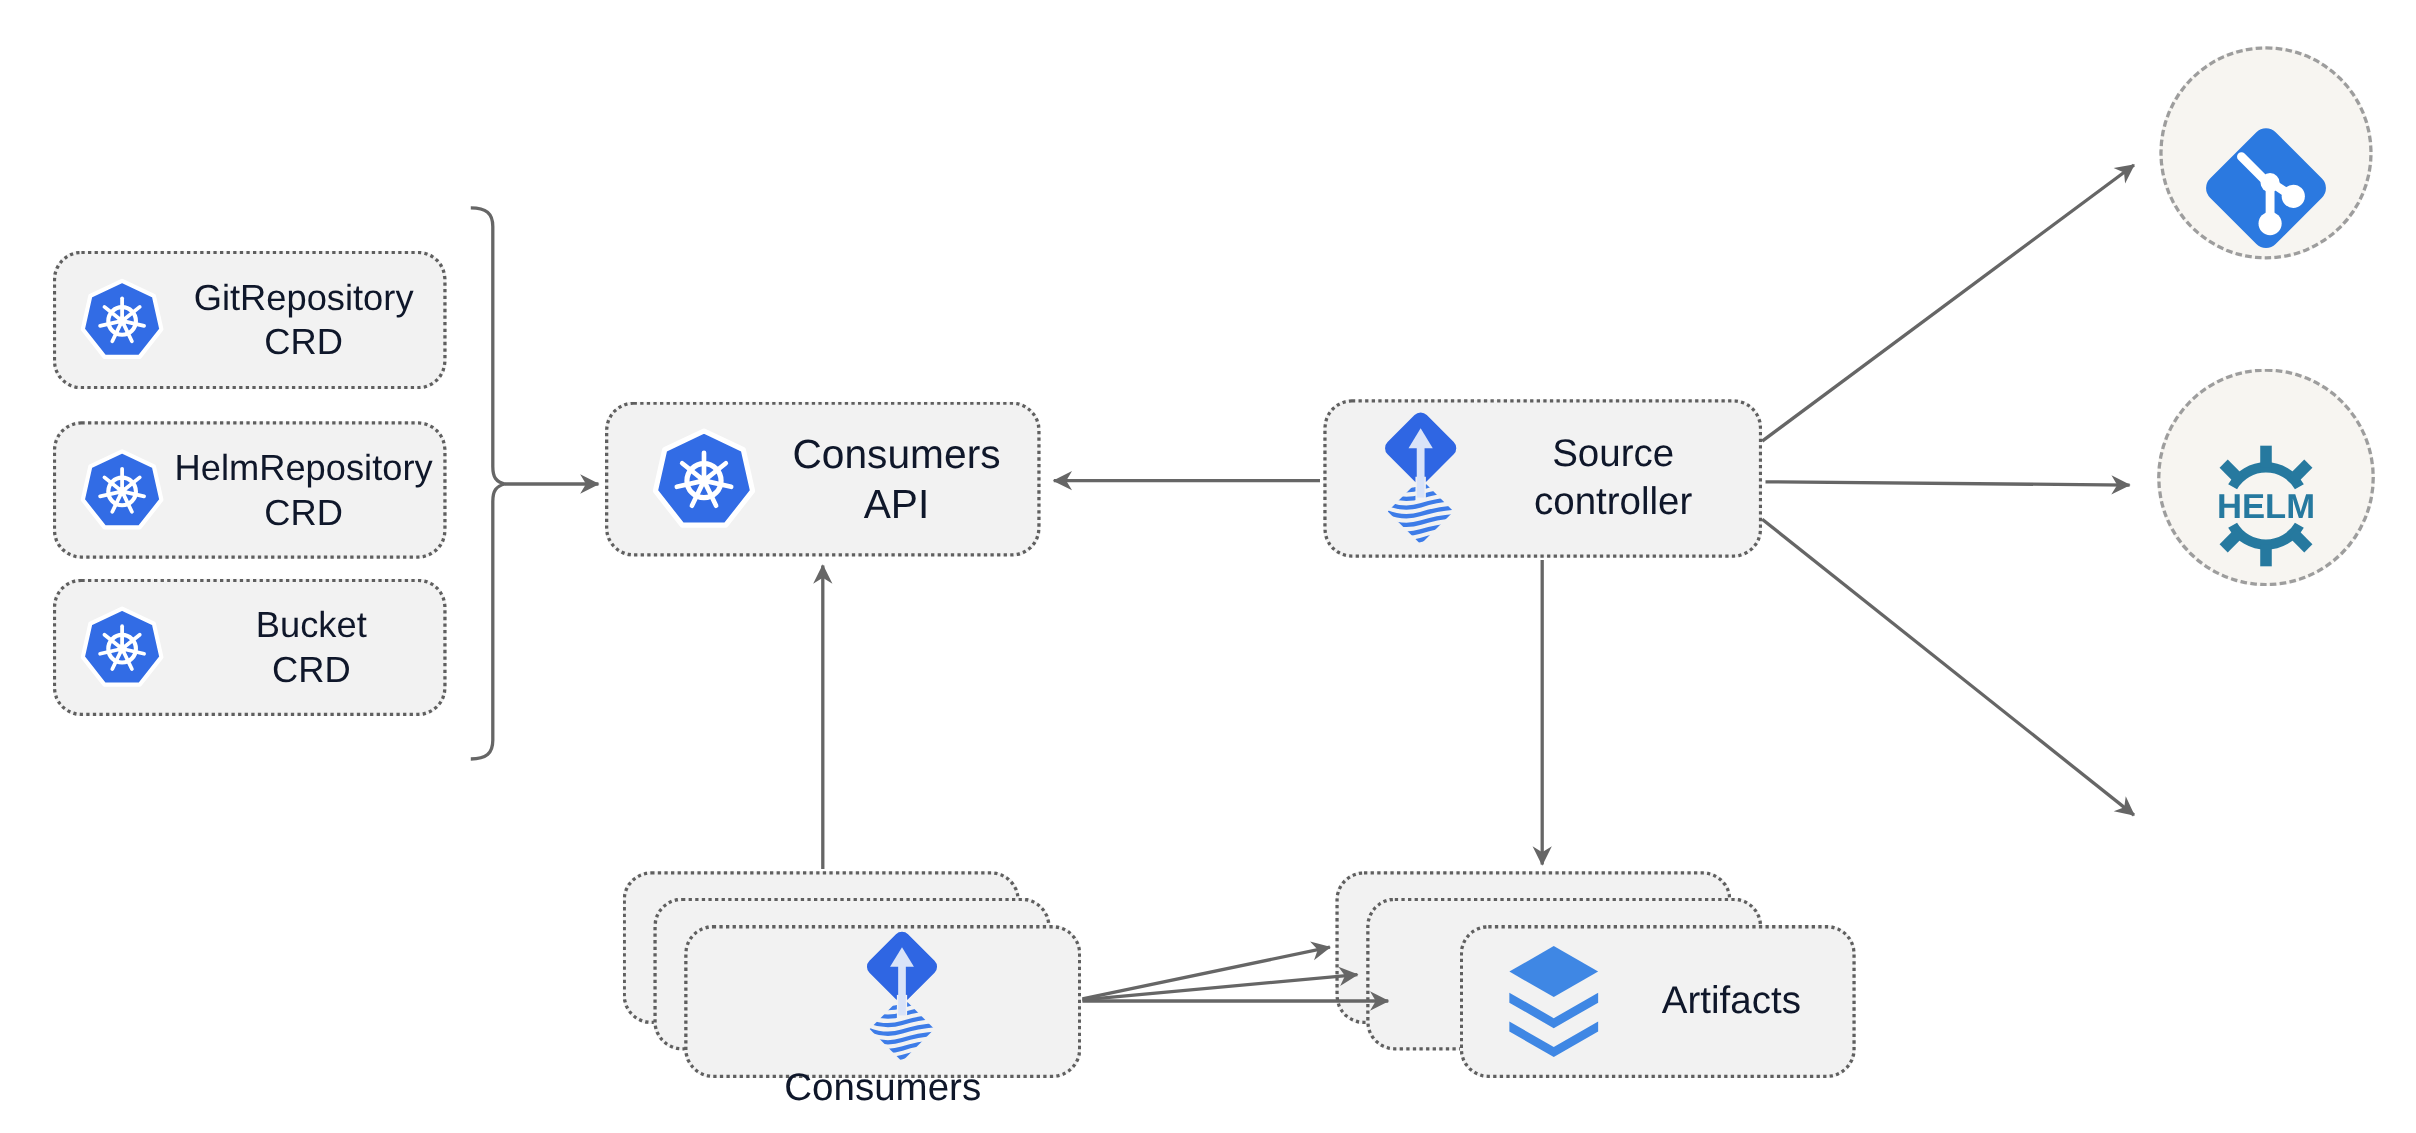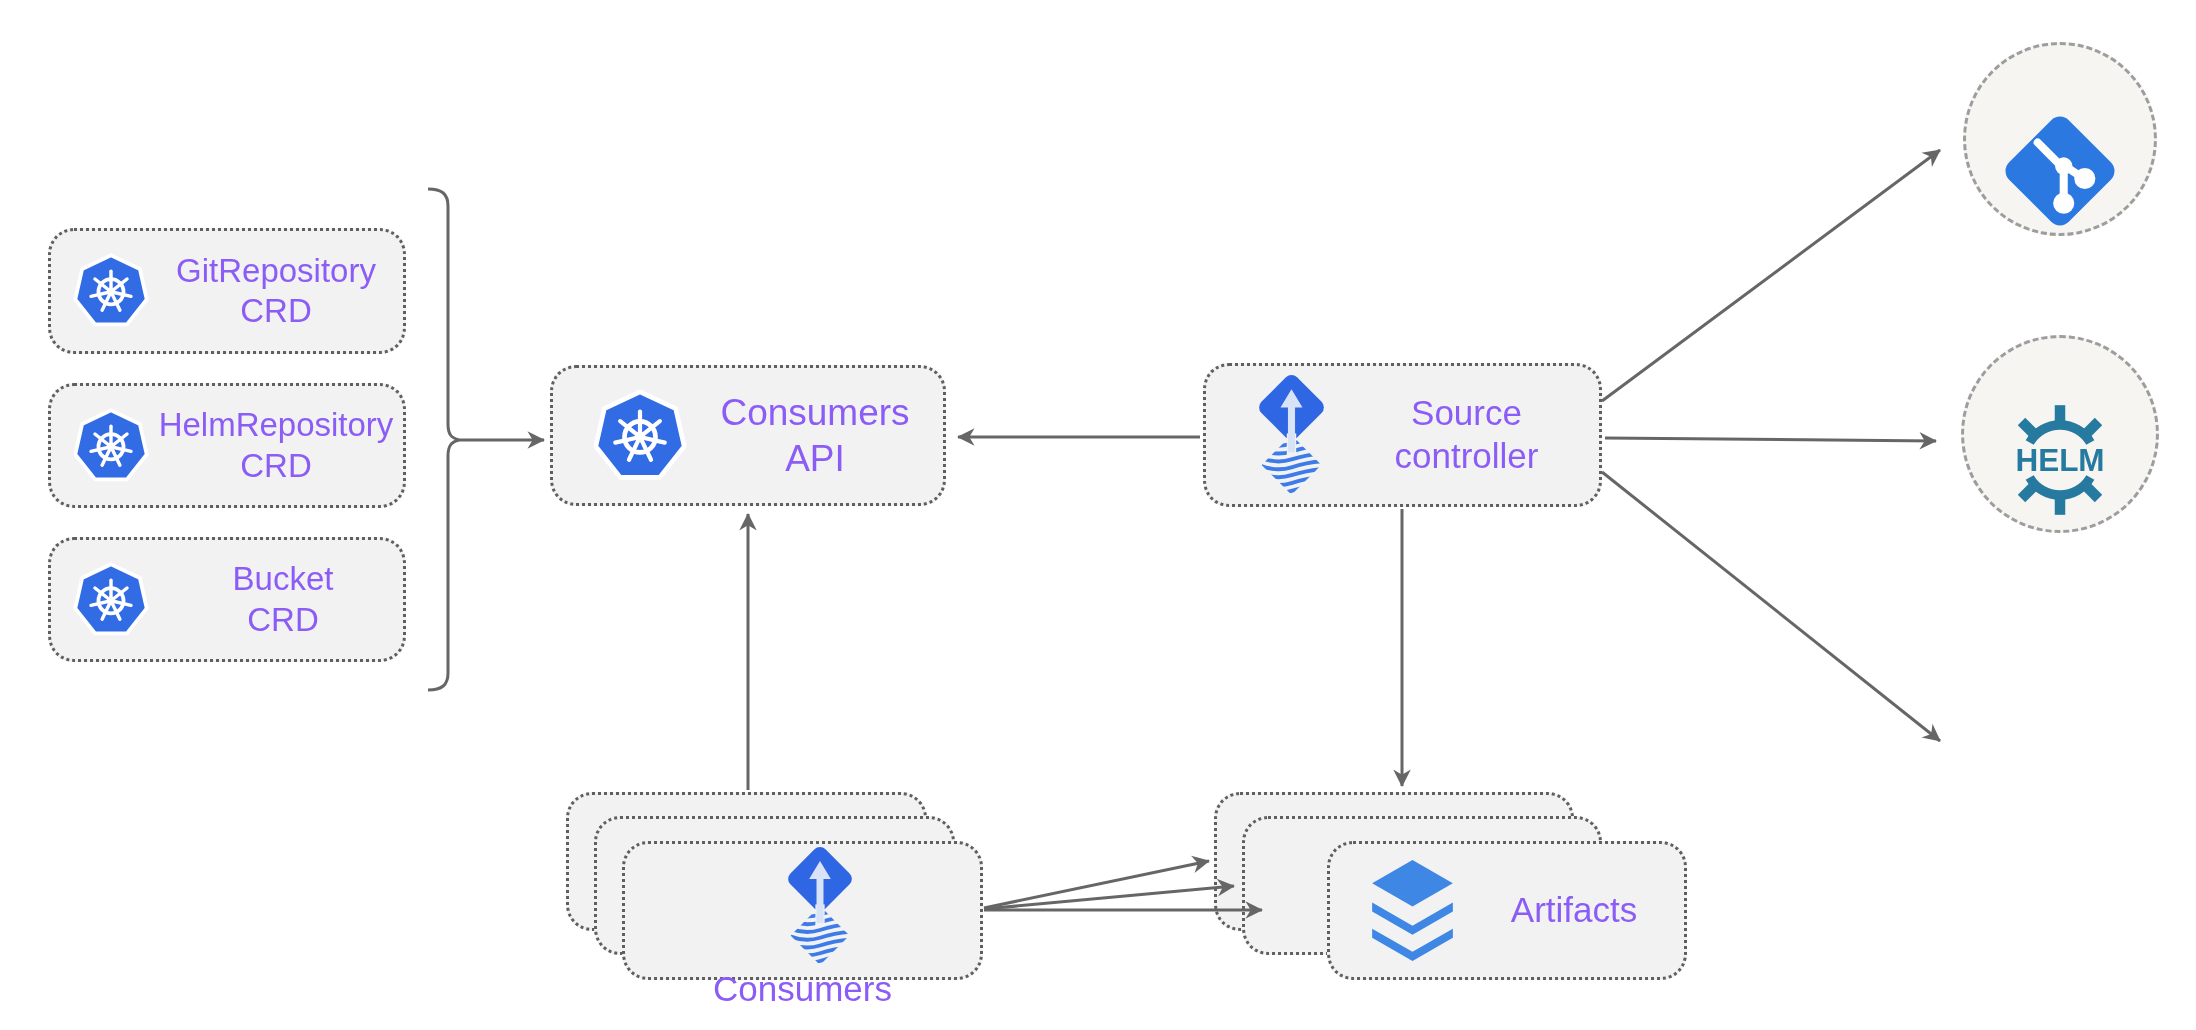--- a/index.html
+++ b/index.html
@@ -1,18 +1,18 @@
 <!DOCTYPE html>
 <html><head>
 <meta charset="utf-8">
 <style>
   html,body { margin:0; padding:0; background:#ffffff; }
   #canvas {
     position:relative; width:2196px; height:1030px; background:#ffffff;
-    font-family:"Liberation Sans","DejaVu Sans",sans-serif; color:#8b5cf6;
+    font-family:"Liberation Sans","DejaVu Sans",sans-serif; color:#0f172a;
     overflow:hidden;
   }
   .node {
     position:absolute; box-sizing:border-box;
     background:#f2f2f2; border:3px dotted #5f5f5f; border-radius:26px;
     display:flex; align-items:center;
   }
   .node .label-block { flex:1; text-align:center; line-height:1.22; }
   .crd-box { font-size:33px; }
   .crd-box .k8s-icon-wrap { margin-left:22px; width:76px; height:78px; flex:none; }
@@ -126,21 +126,21 @@
       <svg viewBox="0 0 100 100" width="76" height="78">
           <use href="#k8s-logo"></use>
         </svg>
     </span>
     <span class="label-block">
       <span>HelmRepository</span><br>
       <span>CRD</span>
     </span>
   </div>
 
-  <div class="node crd-box" style="left:48px; top:537px; width:358px; height:125px;gap:14px;">
+  <div class="node crd-box" style="left:48px; top:526px; width:358px; height:125px;gap:14px;">
     <span class="icon-wrap k8s-icon-wrap">
       <svg viewBox="0 0 100 100" width="76" height="78">
           <use href="#k8s-logo"></use>
         </svg>
     </span>
     <span class="label-block">
       <span>Bucket</span><br>
       <span>CRD</span>
     </span>
   </div>

